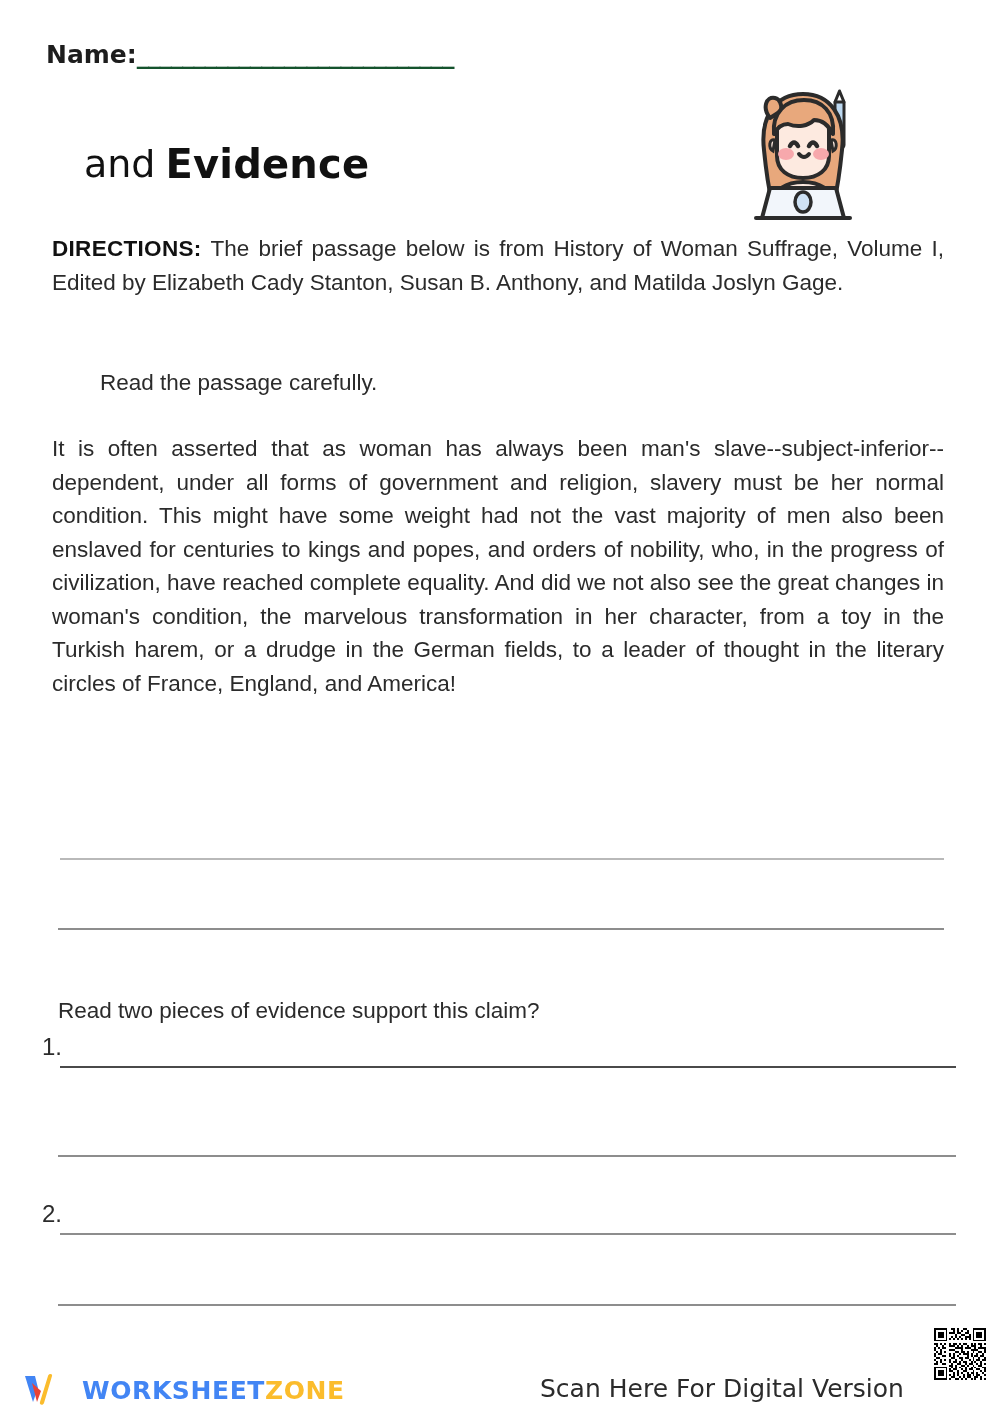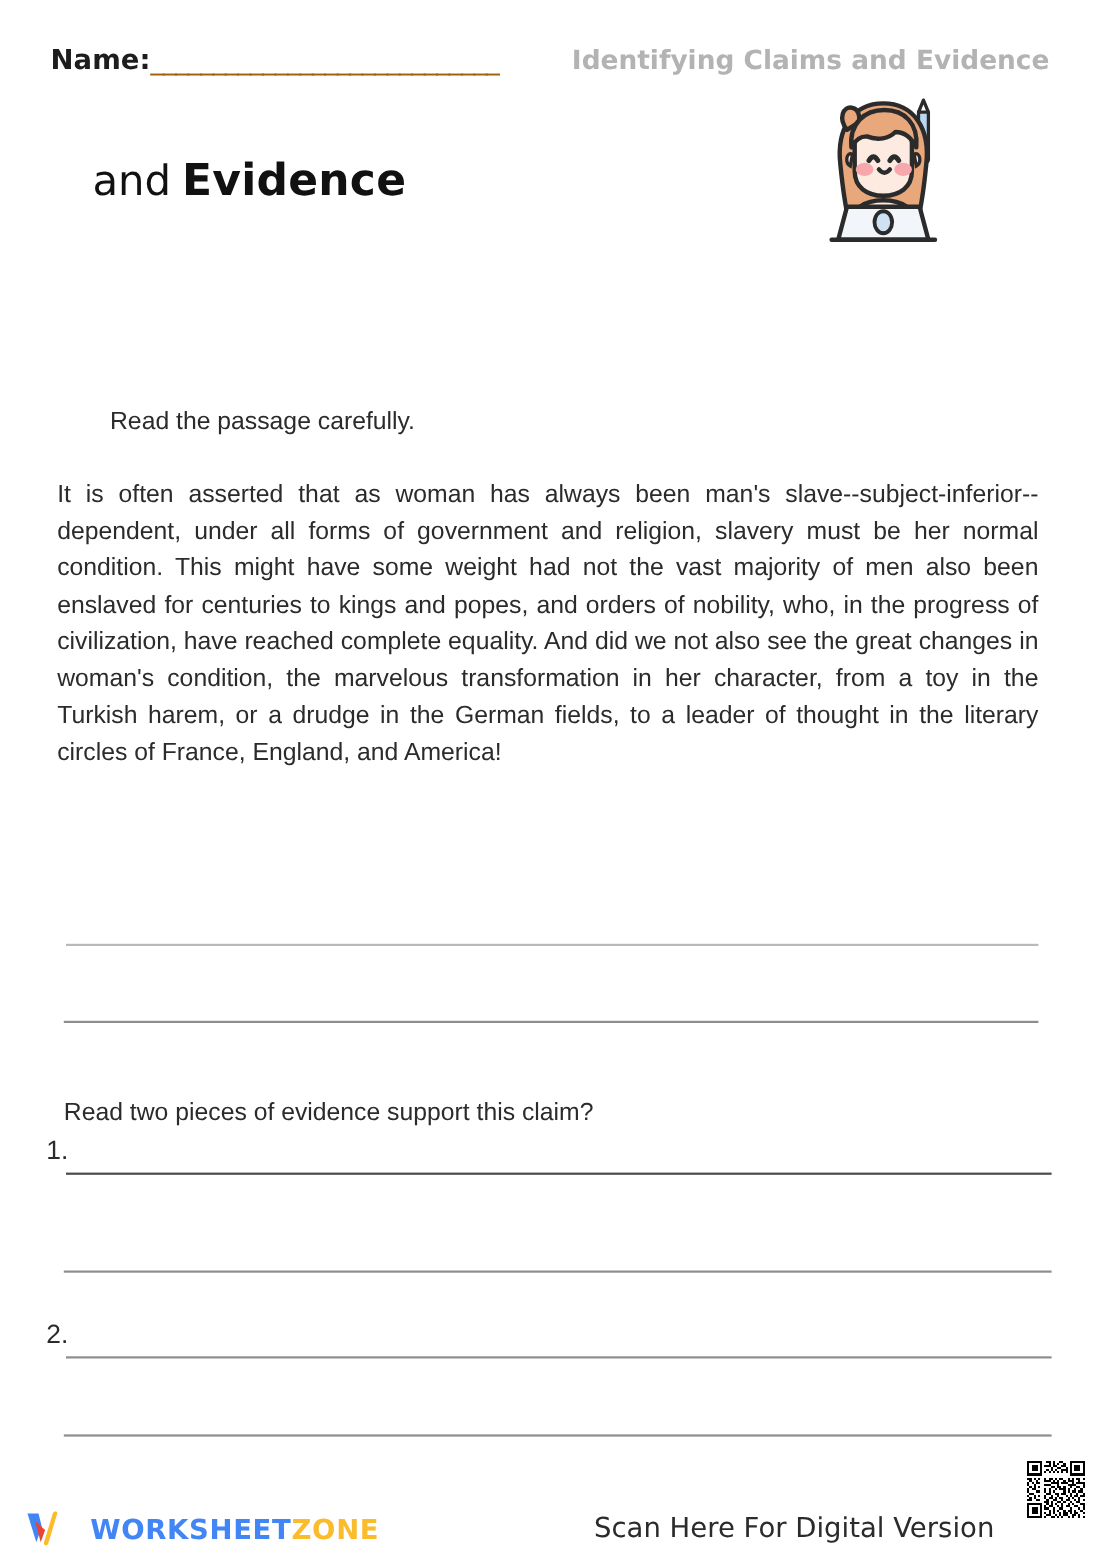--- a/index.html
+++ b/index.html
@@ -39,24 +39,24 @@
     align-items: baseline;
     font-family: "DejaVu Sans", sans-serif;
     font-weight: 700;
     font-size: 25px;
     letter-spacing: 0px;
     color: #1d1d1d;
     white-space: nowrap;
   }
   .name-rule {
     font-family: "DejaVu Sans", sans-serif;
-    font-weight: 400;
+    font-weight: 700;
     font-size: 25px;
     letter-spacing: -1.2px;
-    color: #a16207;
+    color: #14532d;
   }
   .header-topic {
     font-family: "DejaVu Sans", sans-serif;
     font-weight: 700;
     font-size: 24px;
     color: #b3b3b3;
     white-space: nowrap;
   }
 
   
@@ -213,21 +213,20 @@
 </head>
 <body>
 
 <div class="page">
 
   <div class="header-row">
     <div class="name-field">
       <span>Name:</span>
         <span class="name-rule">____________________________</span>
     </div>
-    <div class="header-topic">Identifying Claims and Evidence</div>
   </div>
 
   <div class="title-block">
     <span class="title-conj">and</span>
     <span class="title-main">Evidence</span>
   </div>
 
   <div class="mascot">
     <svg viewBox="0 0 122 148" width="122" height="148" xmlns="http://www.w3.org/2000/svg">
 
@@ -256,20 +255,24 @@
       <ellipse cx="79" cy="76" rx="8" ry="6" fill="#f7a8ac"></ellipse>
 
       <path d="M30 126 C32 112 44 104 61 104 C78 104 90 112 92 126 L92 140 L30 140 Z" fill="#fdeae0" stroke="#2b2b2b" stroke-width="4" stroke-linejoin="round"></path>
 
       <path d="M28 110 L94 110 L102 140 L20 140 Z" fill="#f2f6fb" stroke="#2b2b2b" stroke-width="4" stroke-linejoin="round"></path>
       <ellipse cx="61" cy="124" rx="8" ry="10" fill="#cfe2f5" stroke="#2b2b2b" stroke-width="3.5"></ellipse>
       <path d="M14 140 L108 140" stroke="#2b2b2b" stroke-width="4" stroke-linecap="round"></path>
     </svg>
   </div>
 
+  <div class="copy directions">
+    <span class="lead">DIRECTIONS:</span>
+    <span>The brief passage below is from History of Woman Suffrage, Volume I, Edited by Elizabeth Cady Stanton, Susan B. Anthony, and Matilda Joslyn Gage.</span>
+  </div>
 
   <div class="copy read-note">Read the passage carefully.</div>
 
   <div class="copy passage">It is often asserted that as woman has always been man's slave--subject-inferior--dependent, under all forms of government and religion, slavery must be her normal condition. This might have some weight had not the vast majority of men also been enslaved for centuries to kings and popes, and orders of nobility, who, in the progress of civilization, have reached complete equality. And did we not also see the great changes in woman's condition, the marvelous transformation in her character, from a toy in the Turkish harem, or a drudge in the German fields, to a leader of thought in the literary circles of France, England, and America!</div>
 
   <div class="rule rule-light rule-q1-a"></div>
   <div class="rule rule-mid rule-q1-b"></div>
 
   <div class="copy question-two">Read two pieces of evidence support this claim?</div>
 

